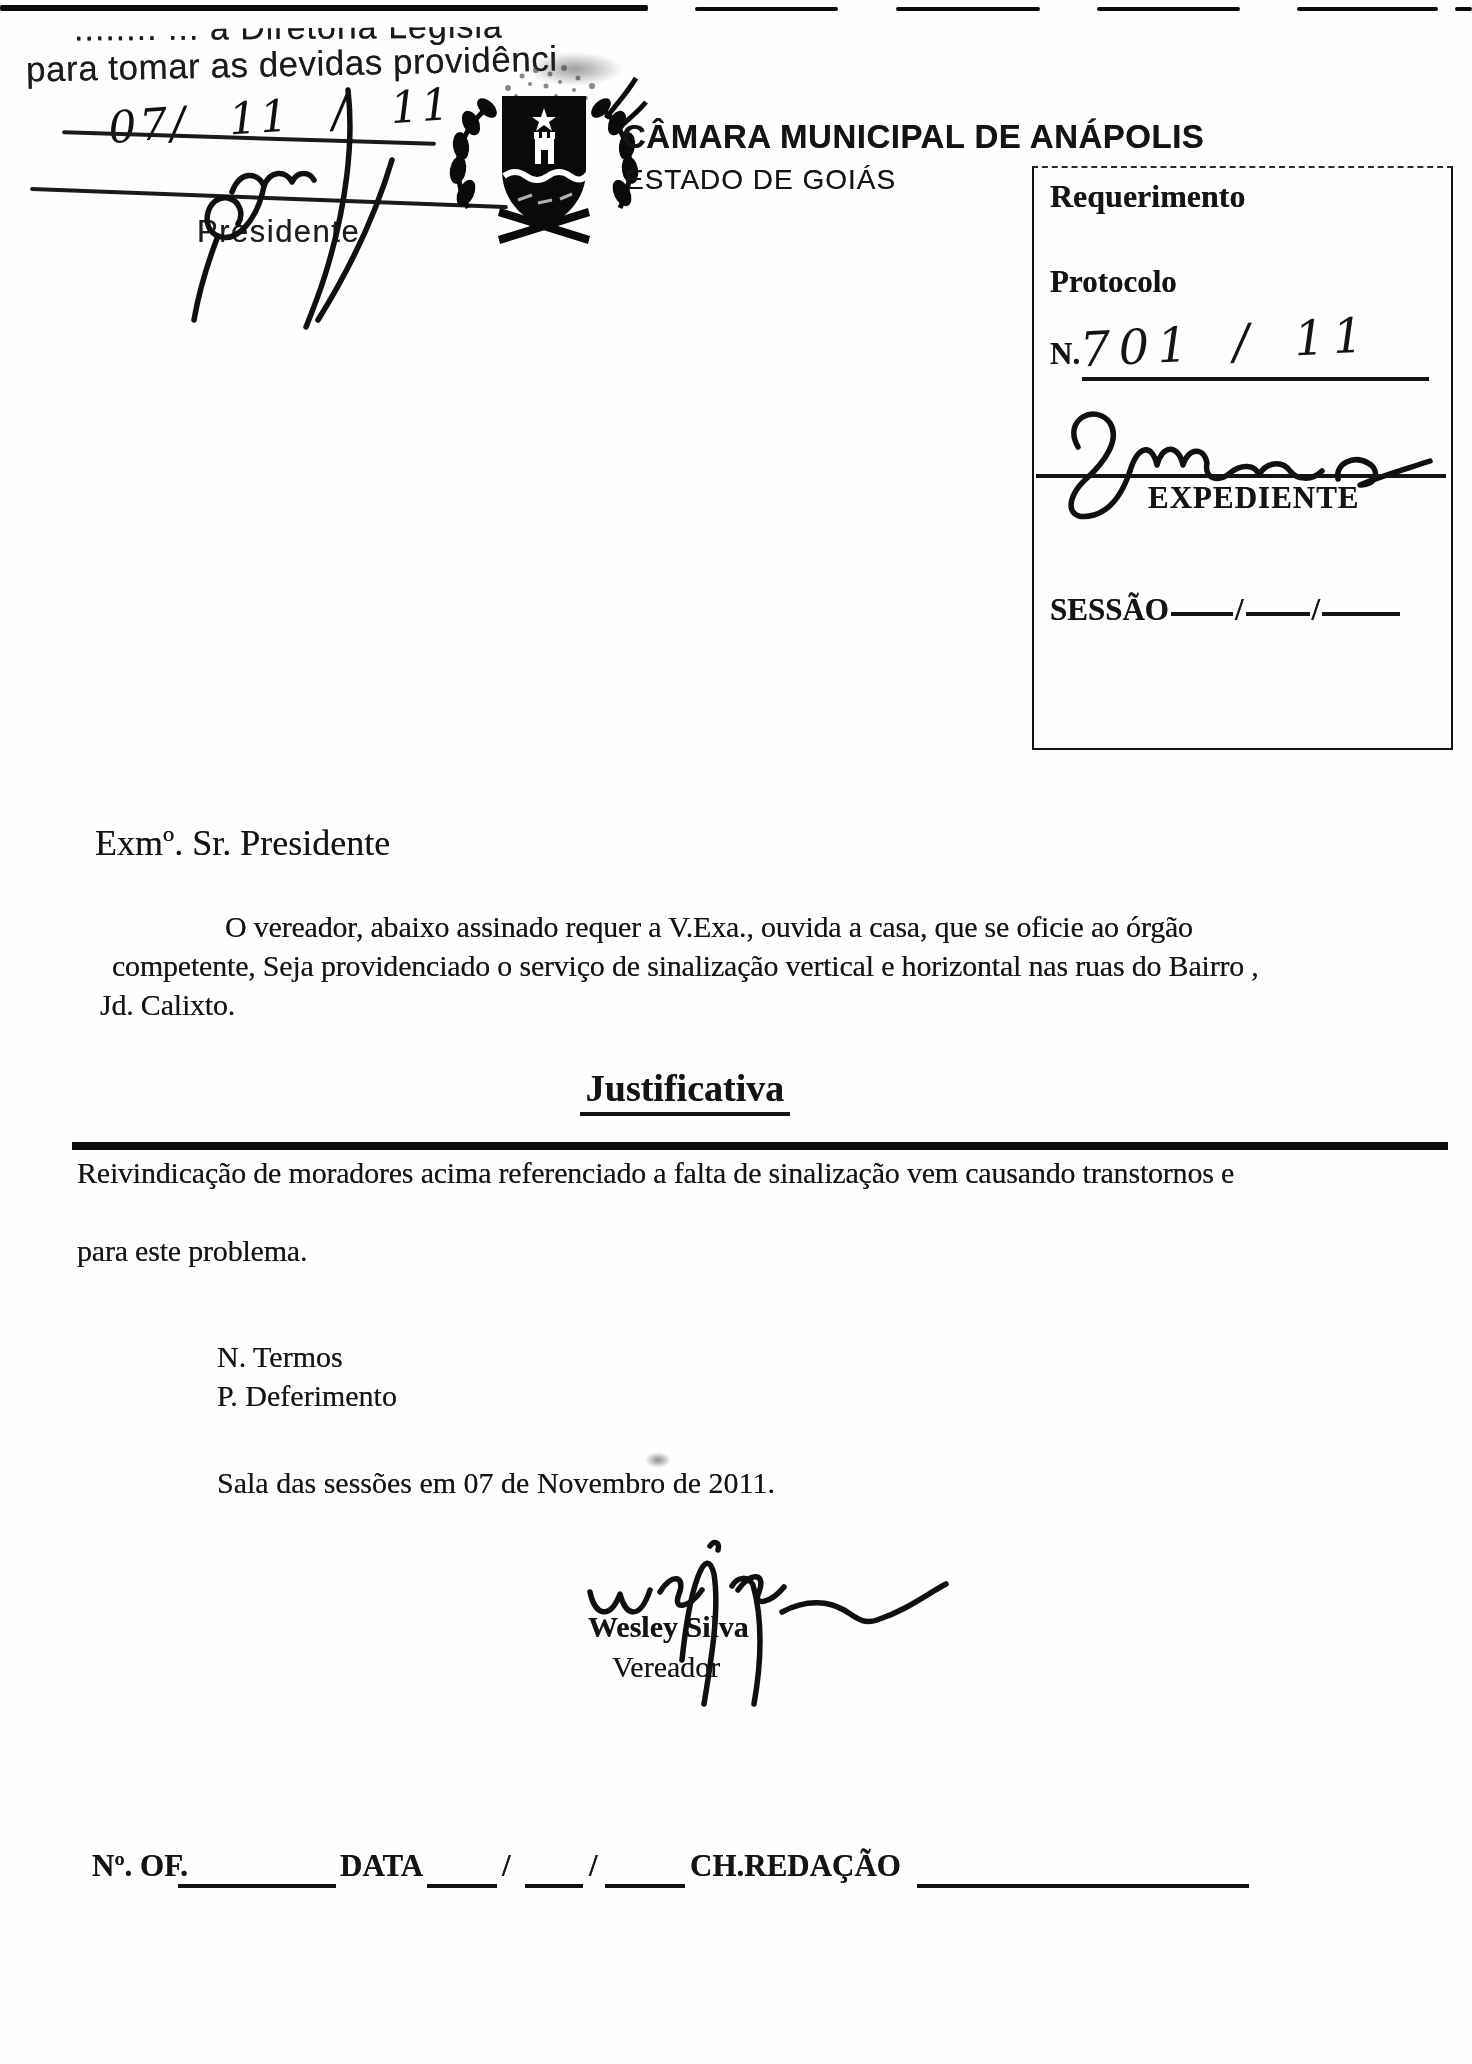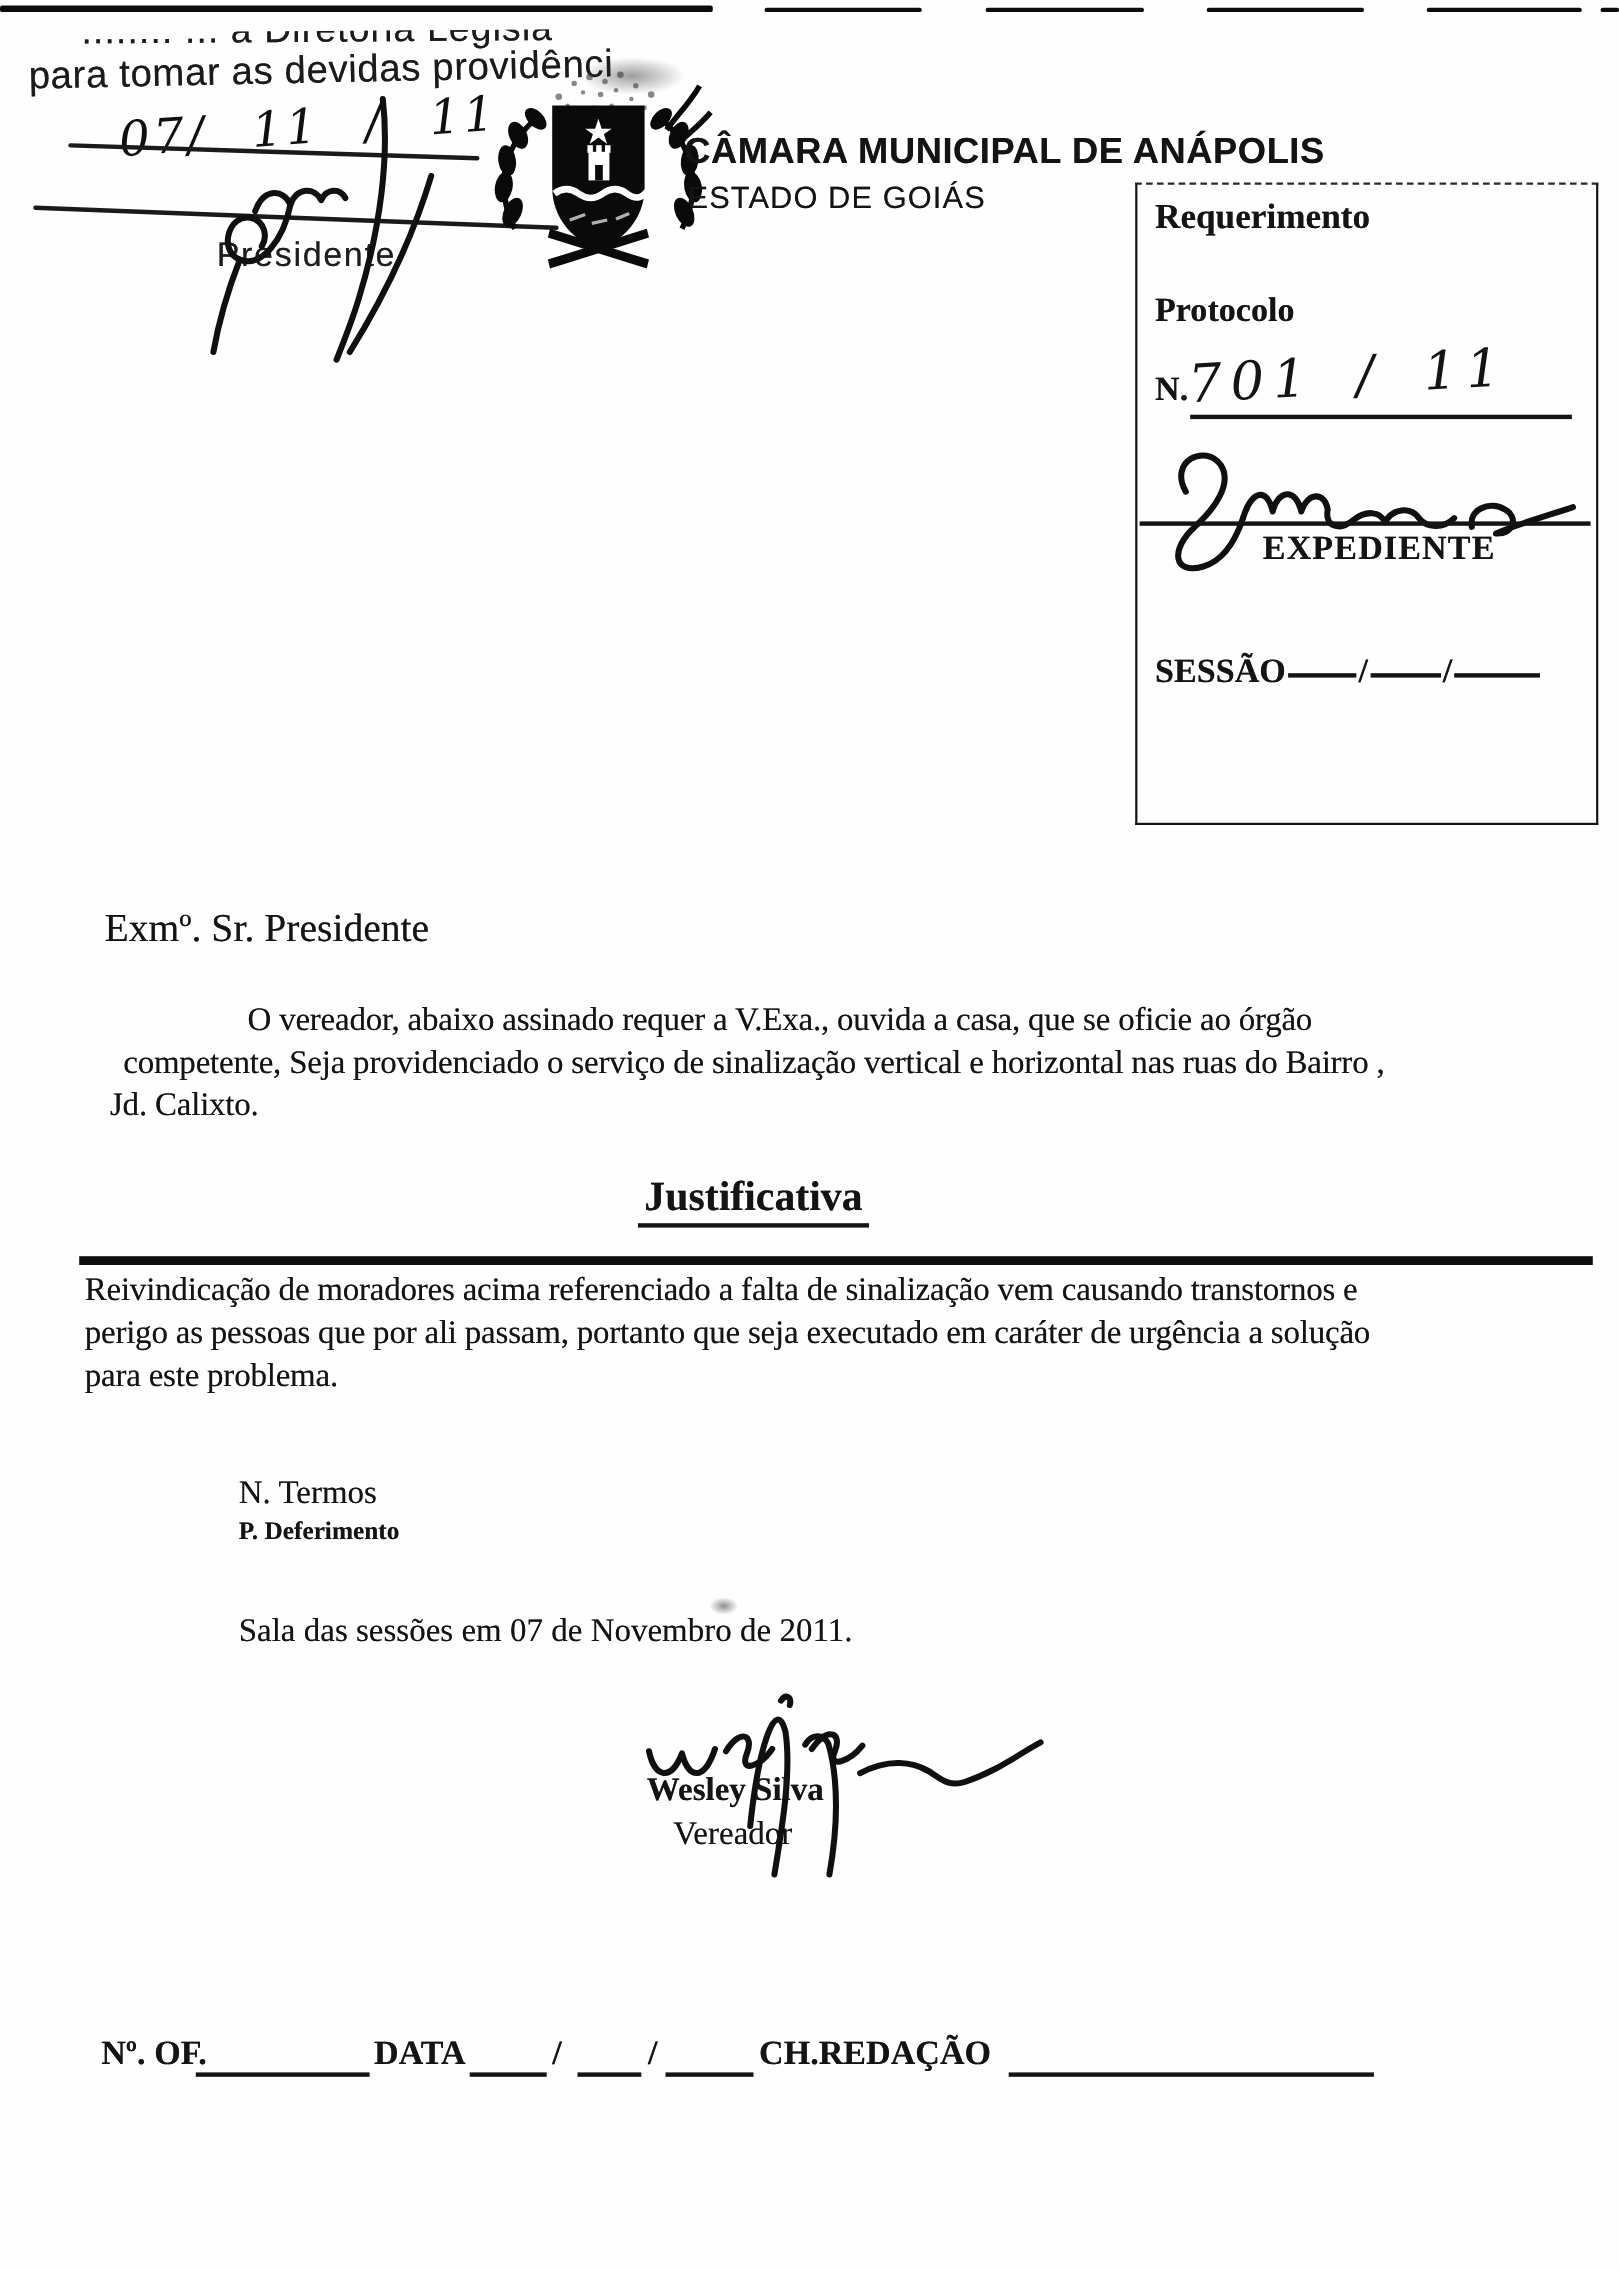--- a/index.html
+++ b/index.html
@@ -57,21 +57,21 @@
   #req-l1{top:949px;margin-left:12px;}
   #req-l2{top:988px;}
   #justif-title-wrap{left:0; top:1066px; width:1370px; text-align:center;}
   #justif-title{display:inline-block; font-size:38px; font-weight:bold;
     border-bottom:4px solid #141414; padding:0 6px 2px 6px;}
   #thick-rule{left:72px; top:1142px; width:1376px; height:8px; background:#0e0e0e;}
   #jus-l0{top:1156px; left:77px;}
   #jus-l1{top:1195px; left:77px;}
   #jus-l2{top:1234px; left:77px;}
   #terms1{left:217px; top:1340px; font-size:30px;}
-  #terms2{left:217px; top:1379px; font-size:23px;font-weight:bold;}
+  #terms2{left:217px; top:1379px; font-size:30px;}
   #sala{left:217px; top:1454px; font-size:30px;margin-top:12px;}
   #smudge2{left:645px; top:1452px; width:26px; height:16px;
     background:radial-gradient(closest-side, rgba(50,50,50,.55), rgba(50,50,50,0));}
   #signer-name{left:588px; top:1610px; font-size:30px; font-weight:bold;}
   #signer-role{left:612px; top:1650px; font-size:30px;}
 
   
   .flabel{position:absolute; top:1848px; font-size:31px; font-weight:bold; white-space:nowrap;}
   .fblank{position:absolute; top:1884px; height:4px; background:#141414;}
 
@@ -186,21 +186,20 @@
   <div class="bodyline ink" id="req-l0">O vereador, abaixo assinado requer a V.Exa., ouvida a casa, que se oficie ao órgão</div>
   <div class="bodyline ink" id="req-l1">competente, Seja providenciado o serviço de sinalização vertical e horizontal nas ruas do Bairro ,</div>
   <div class="bodyline ink" id="req-l2">Jd. Calixto.</div>
 
   <div class="abs" id="justif-title-wrap">
     <span class="ink" id="justif-title">Justificativa</span>
   </div>
   <div class="abs" id="thick-rule"></div>
 
   <div class="bodyline ink" id="jus-l0">Reivindicação de moradores acima referenciado a falta de sinalização vem causando transtornos e</div>
-  <div class="bodyline ink" id="jus-l1">perigo as pessoas que por ali passam, portanto que seja executado em caráter de urgência a solução</div>
   <div class="bodyline ink" id="jus-l2">para este problema.</div>
 
   <div class="abs ink" id="terms1">N. Termos</div>
   <div class="abs ink" id="terms2">P. Deferimento</div>
   <div class="abs" id="smudge2"></div>
   <div class="abs ink" id="sala">Sala das sessões em 07 de Novembro de 2011.</div>
 
   <svg class="abs sig" style="left:570px;top:1532px;" width="530" height="178" viewBox="0 0 530 178">
     <path d="M 20,60 C 25,84 40,88 50,62 C 56,85 70,88 80,58"></path>
     <path d="M 90,60 C 102,40 116,44 109,62 C 102,80 120,75 132,58"></path>

